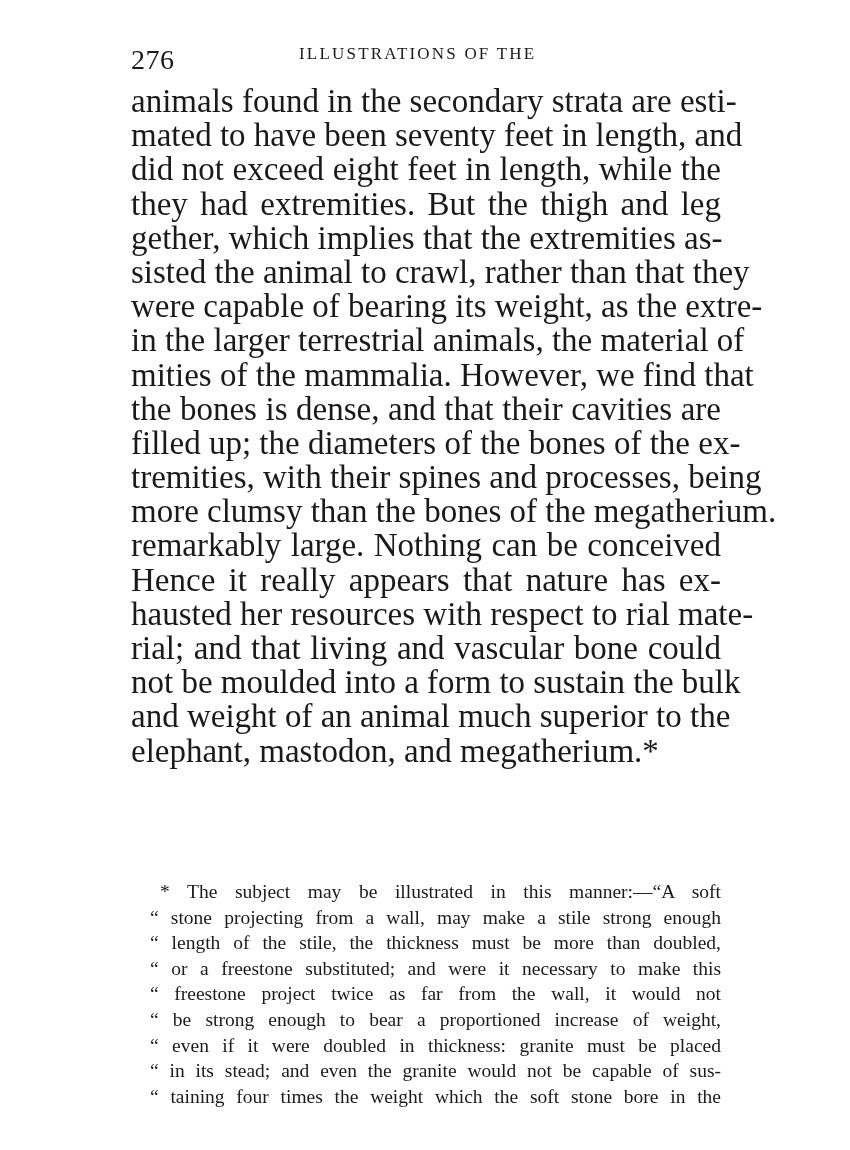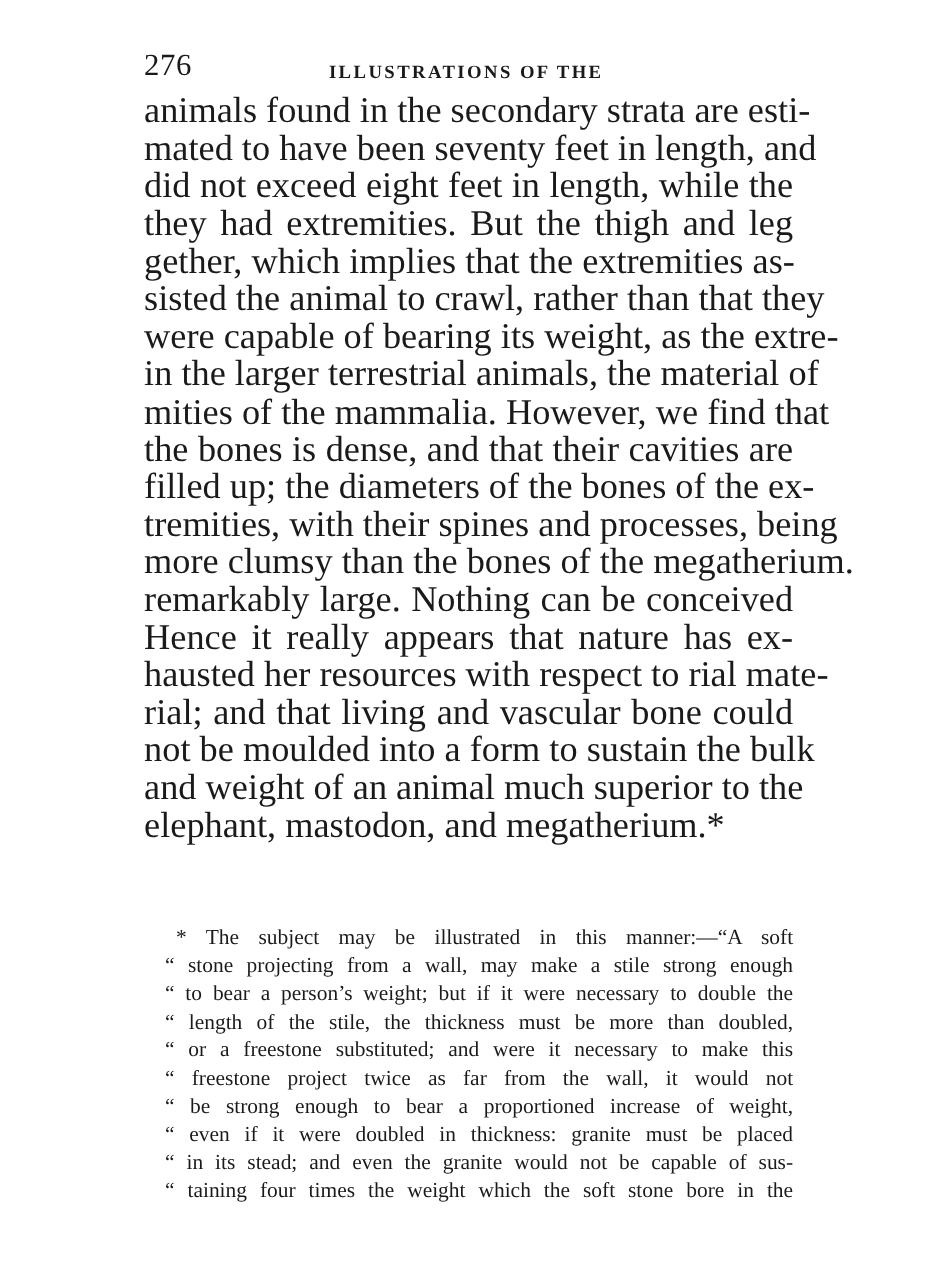--- a/index.html
+++ b/index.html
@@ -1,25 +1,25 @@
 <!DOCTYPE html>
 <html><head>
 <meta charset="utf-8">
 <style>
   html, body { margin: 0; padding: 0; background: #ffffff; }
   body { width: 850px; height: 1150px; position: relative; overflow: hidden; font-family: "Liberation Serif", "DejaVu Serif", serif; color: #1a1a1a; }
   .page { position: absolute; left: 0; top: 0; width: 850px; height: 1150px; }
   .header { position: absolute; top: 44px; left: 131px; width: 590px; height: 30px; }
   .page-number { position: absolute; left: 0; top: 0; font-size: 28px; font-weight: normal; letter-spacing: 0.5px; }
-  .running-head { position: absolute; left: 168px; top: 12px; font-size: 17px; font-weight: bold; letter-spacing: 2.2px; }
+  .running-head { position: absolute; left: 168px; top: 0; font-size: 17px; font-weight: normal; letter-spacing: 2.2px; }
   .body-text { position: absolute; top: 84px; left: 131px; width: 590px; }
   .body-line { font-size: 33px; line-height: 34.2px; height: 34.2px; white-space: nowrap; text-align: justify; text-align-last: justify; }
   .footnote { position: absolute; top: 840px; left: 150px; width: 571px; }
   .fn-line { font-size: 19.5px; line-height: 25.6px; height: 25.6px; white-space: nowrap; text-align: justify; text-align-last: justify; }
-  .fn-line.first { padding-left: 10px; }
+  .fn-line.first { padding-left: 10px; margin-top: 39px; }
   .last-line { text-align-last: left; }
 </style>
 </head>
 <body>
 
 <div class="page">
   <div class="header">
     <span class="page-number">276</span>
     <span class="running-head">ILLUSTRATIONS OF THE</span>
   </div>
@@ -43,21 +43,20 @@
     <div class="body-line">hausted her resources with respect to rial mate-</div>
     <div class="body-line">rial; and that living and vascular bone could</div>
     <div class="body-line">not be moulded into a form to sustain the bulk</div>
     <div class="body-line">and weight of an animal much superior to the</div>
     <div class="body-line last-line">elephant, mastodon, and megatherium.*</div>
   </div>
 
   <div class="footnote">
     <div class="fn-line first">* The subject may be illustrated in this manner:—“A soft</div>
     <div class="fn-line">“ stone projecting from a wall, may make a stile strong enough</div>
-    <div class="fn-line">“ to bear a person’s weight; but if it were necessary to double the</div>
     <div class="fn-line">“ length of the stile, the thickness must be more than doubled,</div>
     <div class="fn-line">“ or a freestone substituted; and were it necessary to make this</div>
     <div class="fn-line">“ freestone project twice as far from the wall, it would not</div>
     <div class="fn-line">“ be strong enough to bear a proportioned increase of weight,</div>
     <div class="fn-line">“ even if it were doubled in thickness: granite must be placed</div>
     <div class="fn-line">“ in its stead; and even the granite would not be capable of sus-</div>
     <div class="fn-line">“ taining four times the weight which the soft stone bore in the</div>
   </div>
 </div>
 

